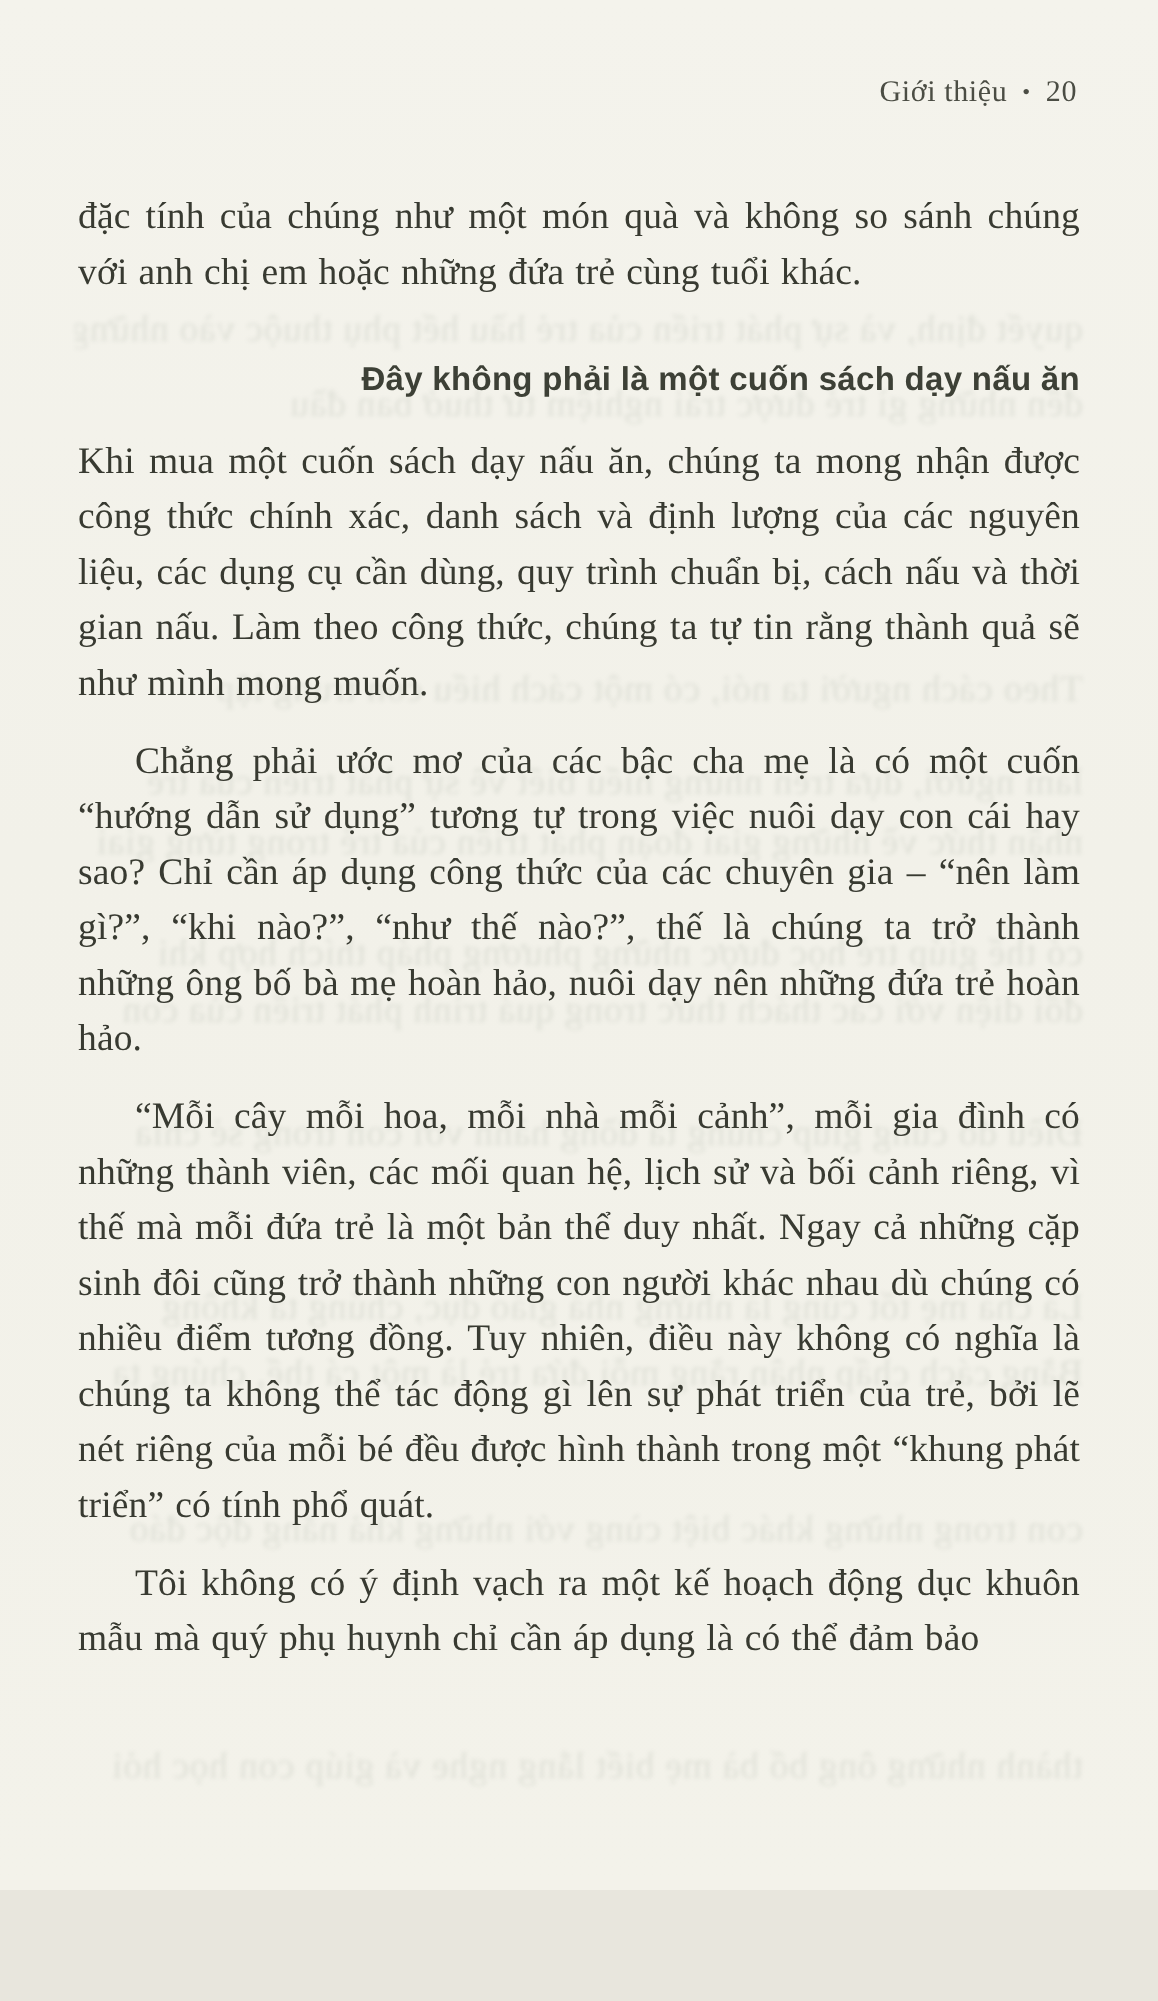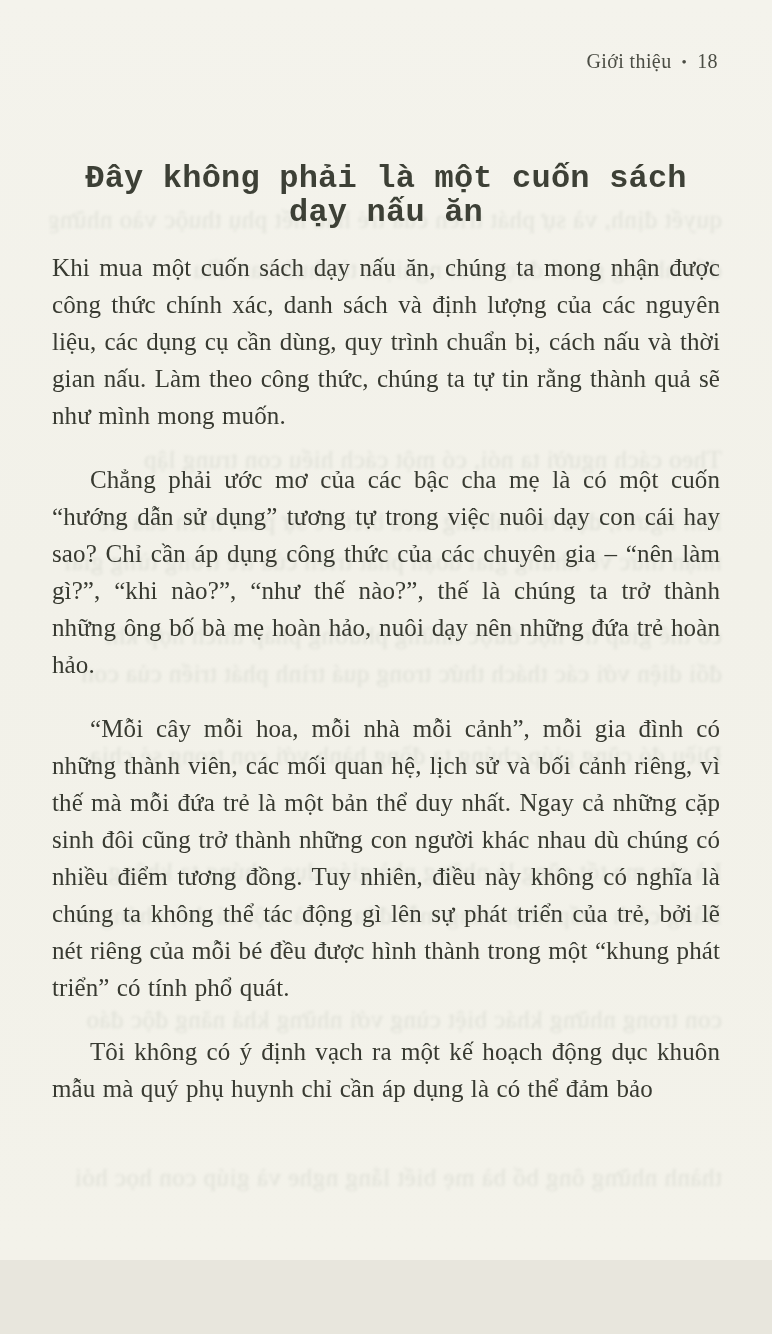--- a/index.html
+++ b/index.html
@@ -64,31 +64,31 @@
   .content p {
     margin: 0;
     font-size: 25px;
     line-height: 37px;
     text-align: justify;
     letter-spacing: 0.1px;
     word-spacing: 1px;
   }
   .content p.indent {
     text-indent: 38px;
-    margin-top: 27px;
+    margin-top: 15px;
   }
   .section-heading {
     margin: 36px 0 19px 0;
-    font-family: Liberation Mono, monospace;
-    font-size: 32px;
+    font-family: Liberation Sans, sans-serif;
+    font-size: 22px;
     line-height: 34px;
     font-weight: 700;
     letter-spacing: 0.2px;
     color: #3d4036;
-    text-align: center;
+    text-align: right;
   }
 </style>
 </head>
 <body>
 
 <div class="page">
 
   <div class="bleed-layer">
     <div class="bleed" style="top:206px">quyết định, và sự phát triển của trẻ hầu hết phụ thuộc vào những</div>
     <div class="bleed" style="top:256px">đến những gì trẻ được trải nghiệm từ thuở ban đầu</div>
@@ -100,24 +100,25 @@
     <div class="bleed" style="top:742px">Điều đó cũng giúp chúng ta đồng hành với con trong sẻ chia</div>
     <div class="bleed" style="top:858px">Là cha mẹ tốt cũng là những nhà giáo dục, chúng ta không</div>
     <div class="bleed" style="top:902px">Bằng cách chấp nhận rằng mỗi đứa trẻ là một cá thể, chúng ta</div>
     <div class="bleed" style="top:1006px">con trong những khác biệt cùng với những khả năng độc đáo</div>
     <div class="bleed" style="top:1164px">thành những ông bố bà mẹ biết lắng nghe và giúp con học hỏi</div>
   </div>
 
   <div class="running-head">
     <span>Giới thiệu</span>
     <span class="bullet">•</span>
-    <span>18</span>
+    <span>20</span>
   </div>
 
   <div class="content">
+    <p>đặc tính của chúng như một món quà và không so sánh chúng với anh chị em hoặc những đứa trẻ cùng tuổi khác.</p>
 
     <h2 class="section-heading">Đây không phải là một cuốn sách dạy nấu ăn</h2>
 
     <p>Khi mua một cuốn sách dạy nấu ăn, chúng ta mong nhận được công thức chính xác, danh sách và định lượng của các nguyên liệu, các dụng cụ cần dùng, quy trình chuẩn bị, cách nấu và thời gian nấu. Làm theo công thức, chúng ta tự tin rằng thành quả sẽ như mình mong muốn.</p>
     <p class="indent">Chẳng phải ước mơ của các bậc cha mẹ là có một cuốn “hướng dẫn sử dụng” tương tự trong việc nuôi dạy con cái hay sao? Chỉ cần áp dụng công thức của các chuyên gia – “nên làm gì?”, “khi nào?”, “như thế nào?”, thế là chúng ta trở thành những ông bố bà mẹ hoàn hảo, nuôi dạy nên những đứa trẻ hoàn hảo.</p>
     <p class="indent">“Mỗi cây mỗi hoa, mỗi nhà mỗi cảnh”, mỗi gia đình có những thành viên, các mối quan hệ, lịch sử và bối cảnh riêng, vì thế mà mỗi đứa trẻ là một bản thể duy nhất. Ngay cả những cặp sinh đôi cũng trở thành những con người khác nhau dù chúng có nhiều điểm tương đồng. Tuy nhiên, điều này không có nghĩa là chúng ta không thể tác động gì lên sự phát triển của trẻ, bởi lẽ nét riêng của mỗi bé đều được hình thành trong một “khung phát triển” có tính phổ quát.</p>
     <p class="indent">Tôi không có ý định vạch ra một kế hoạch động dục khuôn mẫu mà quý phụ huynh chỉ cần áp dụng là có thể đảm bảo</p>
   </div>
 
 </div>

